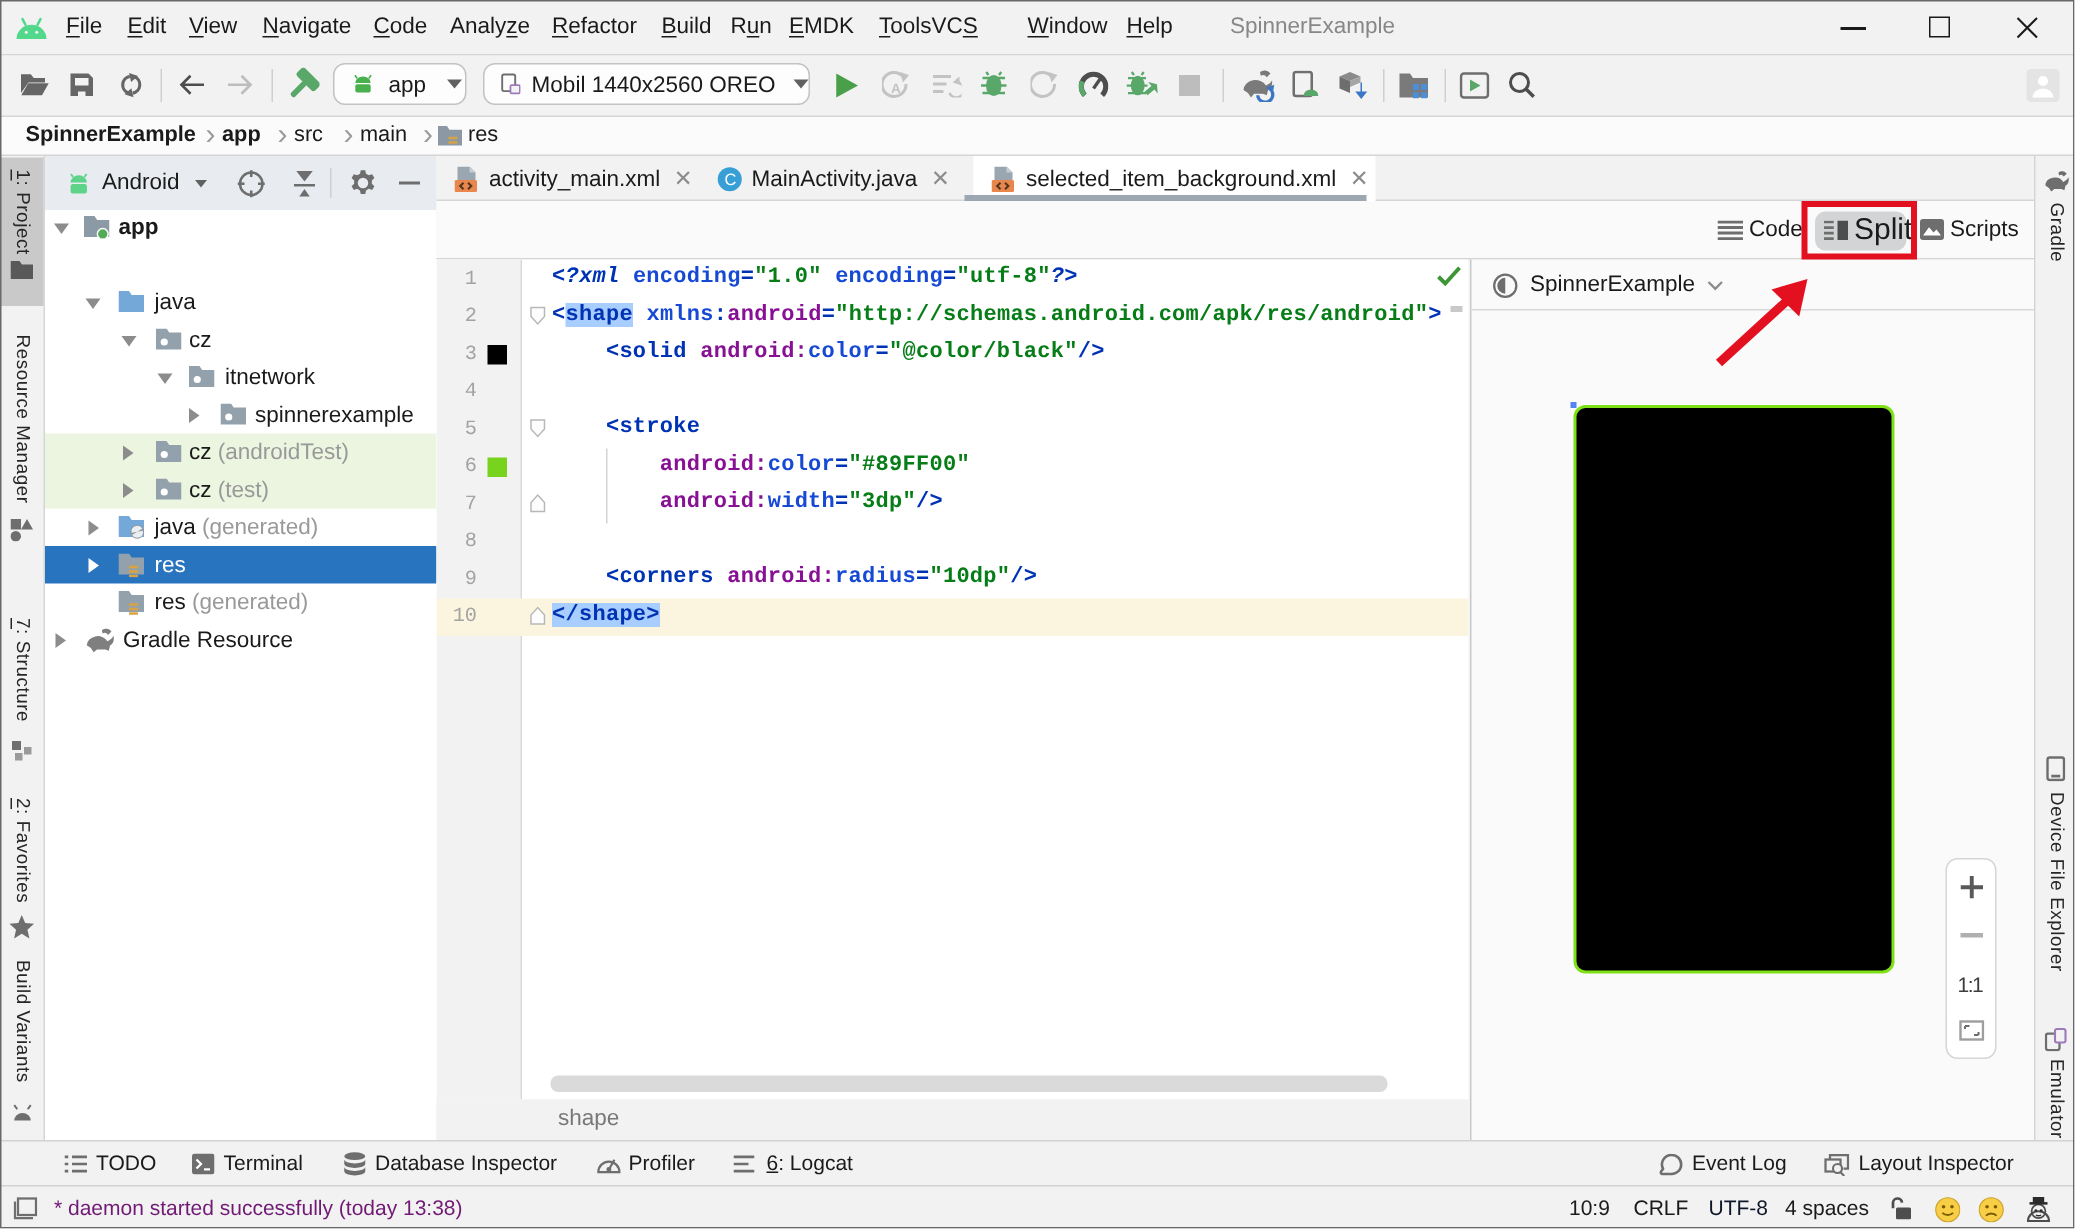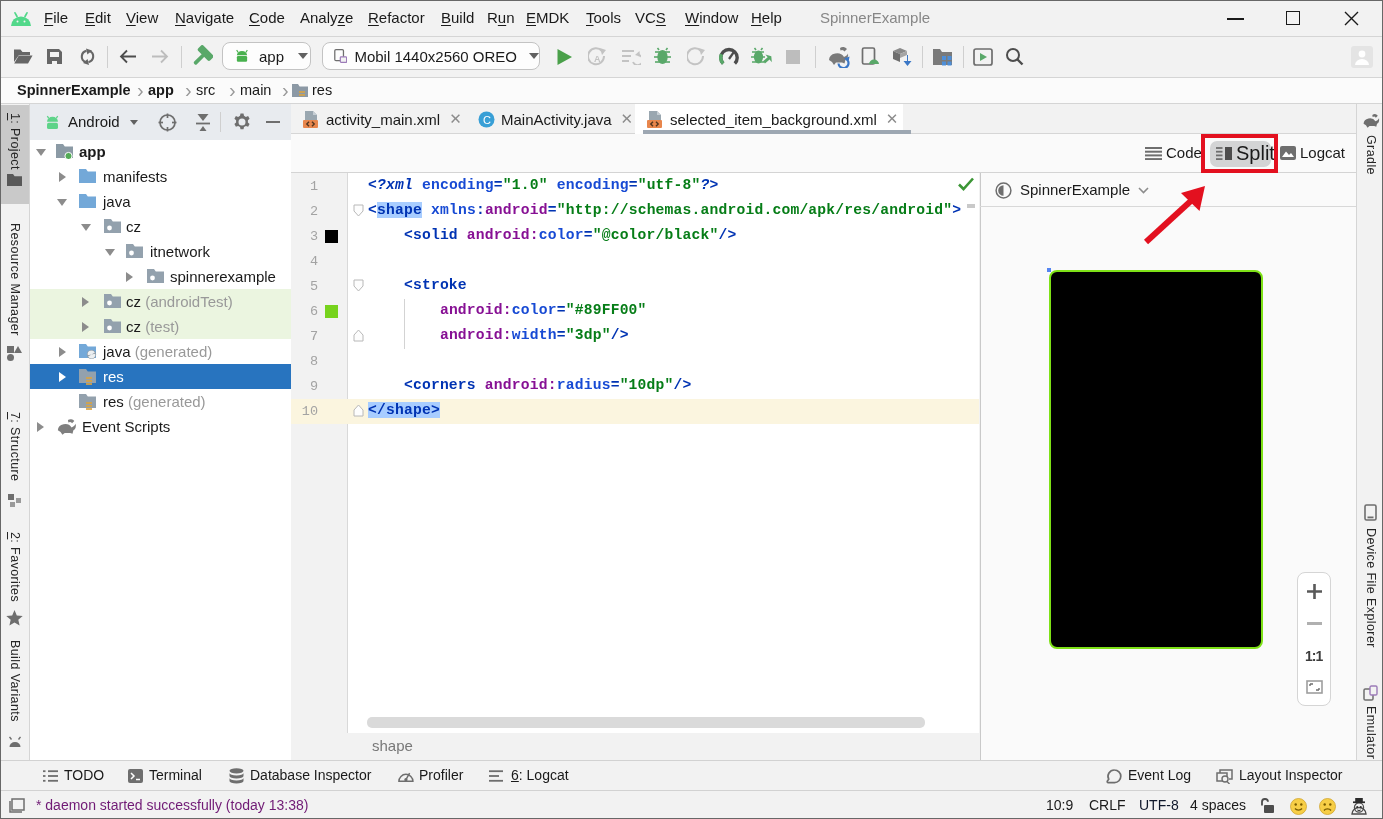--- a/index.html
+++ b/index.html
@@ -73,21 +73,21 @@
   <span class="menu" style="left:85px"><u>E</u>dit</span>
   <span class="menu" style="left:126px"><u>V</u>iew</span>
   <span class="menu" style="left:175px"><u>N</u>avigate</span>
   <span class="menu" style="left:249px"><u>C</u>ode</span>
   <span class="menu" style="left:300px">Analy<u>z</u>e</span>
   <span class="menu" style="left:368px"><u>R</u>efactor</span>
   <span class="menu" style="left:441px"><u>B</u>uild</span>
   <span class="menu" style="left:487px">R<u>u</u>n</span>
   <span class="menu" style="left:526px"><u>E</u>MDK</span>
   <span class="menu" style="left:586px"><u>T</u>ools</span>
-  <span class="menu" style="left:635px">VC<u>S</u></span>
+  <span class="menu" style="left:621px">VC<u>S</u></span>
   <span class="menu" style="left:685px"><u>W</u>indow</span>
   <span class="menu" style="left:751px"><u>H</u>elp</span>
   <span id="wintitle">SpinnerExample</span>
   <div class="ab" style="left:1227px;top:18px;width:17px;height:1.6px;background:#1a1a1a"></div>
   <div class="ab" style="left:1286px;top:11px;width:14px;height:14px;border:1.4px solid #1a1a1a"></div>
   <svg class="ab" style="left:1344px;top:11px" width="15" height="15" viewBox="0 0 15 15">
       <path d="M1 1 L14 14 M14 1 L1 14" stroke="#1a1a1a" stroke-width="1.4"></path>
     </svg>
 </div>
 
@@ -342,27 +342,20 @@
   </div>
 
   <div class="trow" style="top:35px">
       <div class="arr-d" style="left:6px"></div>
     <svg class="ab" style="left:26px;top:5px" width="17" height="15" viewBox="0 0 17 15">
         <path d="M0 14 V0 h7 l1.8 2.6 H17 V14z" fill="#8b9aa5"></path>
         <circle cx="12.5" cy="12" r="3.6" fill="#53ab57" stroke="#fff" stroke-width="1"></circle>
       </svg>
     <span class="lbl" style="left:49px;font-weight:bold">app</span>
     </div>
-  <div class="trow" style="top:60px">
-      <div class="arr-r" style="left:29px"></div>
-    <svg class="ab" style="left:49px;top:5px" width="17" height="15" viewBox="0 0 17 15">
-        <path d="M0 14 V0 h7 l1.8 2.6 H17 V14z" fill="#73a8d8"></path>
-      </svg>
-    <span class="lbl" style="left:73px">manifests</span>
-    </div>
   <div class="trow" style="top:85px">
       <div class="arr-d" style="left:27px"></div>
     <svg class="ab" style="left:49px;top:5px" width="17" height="15" viewBox="0 0 17 15">
         <path d="M0 14 V0 h7 l1.8 2.6 H17 V14z" fill="#73a8d8"></path>
       </svg>
     <span class="lbl" style="left:73px">java</span>
     </div>
   <div class="trow" style="top:110px">
       <div class="arr-d" style="left:51px"></div>
     <svg class="ab" style="left:74px;top:5px" width="17" height="15" viewBox="0 0 17 15">
@@ -436,21 +429,21 @@
         </g>
       </svg>
     <span class="lbl" style="left:73px">res <span class="gray">(generated)</span></span>
     </div>
   <div class="trow" style="top:310px">
       <div class="arr-r" style="left:7px"></div>
     <svg class="ab" style="left:26px;top:4px" width="22" height="17" viewBox="0 0 24 18">
         <path d="M2 13 a8 7 0 0 1 15-3 c2-1 3.5-2 4.5-4 .5 3 0 6-2.5 7 l-1 4 -2.5-1 h-6 L7 18 5 15z" fill="#7f7f7f"></path>
         <path d="M13 2 a5 5 0 0 1 7 1 l-2.5 2.5 a3 3 0 0 0 -4-1z" fill="#7f7f7f"></path>
       </svg>
-    <span class="lbl" style="left:52px">Event Scripts</span>
+    <span class="lbl" style="left:52px">Gradle Resource</span>
     </div>
 </div>
 
 <div class="ab" id="tabbar">
   <div class="etab" style="left:12px">
     <svg width="17" height="17" viewBox="0 0 17 17">
         <path d="M2 0 h8 l4 4 v5 H2z" fill="#9aa7b0"></path>
         <path d="M10 0 l4 4 h-4z" fill="#c6ced4"></path>
         <rect x="0" y="9" width="15" height="8" rx="1" fill="#e8864c"></rect>
         <path d="M6 10.8 L3.8 13 L6 15.2 M9 10.8 L11.2 13 L9 15.2" fill="none" stroke="#53361f" stroke-width="1.4"></path>
@@ -459,21 +452,21 @@
       <span class="tclose">✕</span>
   </div>
   <div class="etab" style="left:187px">
     <svg width="17" height="17" viewBox="0 0 17 17">
         <circle cx="8.5" cy="8.5" r="8" fill="#389fd6"></circle>
         <text x="5" y="12.5" font-size="11" fill="#fff" font-family="Liberation Sans">C</text>
       </svg>
     <span style="margin-left:6px">MainActivity.java</span>
       <span class="tclose">✕</span>
   </div>
-  <div class="etab" style="left:344px;width:268px;background:#fff">
+  <div class="etab" style="left:358px;width:268px;background:#fff">
     <svg style="margin-left:12px" width="17" height="17" viewBox="0 0 17 17">
         <path d="M2 0 h8 l4 4 v5 H2z" fill="#9aa7b0"></path>
         <path d="M10 0 l4 4 h-4z" fill="#c6ced4"></path>
         <rect x="0" y="9" width="15" height="8" rx="1" fill="#e8864c"></rect>
         <path d="M6 10.8 L3.8 13 L6 15.2 M9 10.8 L11.2 13 L9 15.2" fill="none" stroke="#53361f" stroke-width="1.4"></path>
       </svg>
     <span style="margin-left:6px">selected_item_background.xml</span>
       <span class="tclose">✕</span>
   </div>
   <div class="ab" style="left:352px;top:26px;width:268px;height:4px;background:#9da7b2"></div>
@@ -497,21 +490,21 @@
         <line x1="0" y1="8.4" x2="6.5" y2="8.4"></line>
         <line x1="0" y1="12.1" x2="6.5" y2="12.1"></line>
       </g>
       <rect x="9" y="0" width="7" height="13" fill="#4d4d4d"></rect>
     </svg>
   <span class="ab" style="left:945px;top:0;line-height:38px;font-size:20px">Split</span>
   <svg class="ab" style="left:989px;top:12px" width="16" height="14" viewBox="0 0 16 14">
       <rect x="0" y="0" width="16" height="14" rx="2" fill="#6e6e6e"></rect>
       <path d="M2 11 L6 5.5 L9 9 L11 7 L14 11z" fill="#fff"></path>
     </svg>
-  <span class="ab" style="left:1009px;top:0;line-height:38px;font-size:15px">Logcat</span>
+  <span class="ab" style="left:1009px;top:0;line-height:38px;font-size:15px">Scripts</span>
 </div>
 
 <div class="ab" id="editor">
   <div id="gutterbg"></div>
 
   <div class="ab" style="left:0;top:226px;width:688px;height:25px;background:#fbf5df"></div>
   <div class="lnum" style="left:0;top:1px">1</div>
   <div class="lnum" style="left:0;top:26px">2</div>
   <div class="lnum" style="left:0;top:51px">3</div>
   <div class="lnum" style="left:0;top:76px">4</div>
@@ -576,21 +569,21 @@
   </div>
 
   <div class="ab" style="left:69px;top:97px;width:214px;height:379px;background:#000;border:2px solid #7ee117;border-radius:8px"></div>
   <div class="ab" style="left:67px;top:95px;width:4px;height:4px;background:#5585f2"></div>
 
   <div class="ab" style="left:317px;top:399px;width:34px;height:134px;background:#fff;border:1px solid #d5d5d5;border-radius:8px">
     <svg class="ab" style="left:9px;top:11px" width="15" height="15" viewBox="0 0 15 15">
         <path d="M7.5 0 v15 M0 7.5 h15" stroke="#595959" stroke-width="2.6"></path>
       </svg>
     <div class="ab" style="left:9px;top:49px;width:15px;height:2.6px;background:#b0b0b0"></div>
-    <span class="ab" style="left:7px;top:75px;font-size:14px;font-weight:bold;color:#3c3c3c;letter-spacing:-1px">1:1</span>
+    <span class="ab" style="left:7px;top:75px;font-size:14px;font-weight:normal;color:#3c3c3c;letter-spacing:-1px">1:1</span>
     <svg class="ab" style="left:8px;top:107px" width="17" height="14" viewBox="0 0 17 14">
         <rect x="1" y="1" width="15" height="12" fill="none" stroke="#9e9e9e" stroke-width="1.6"></rect>
         <path d="M4 4 h3 M4 4 v2 M13 10 h-3 M13 10 v-2" stroke="#6e6e6e" stroke-width="1.4" fill="none"></path>
       </svg>
   </div>
 </div>
 
 <div class="ab" id="rightstripe">
   <svg class="ab" style="left:5px;top:9px" width="19" height="15" viewBox="0 0 24 18">
       <path d="M2 13 a8 7 0 0 1 15-3 c2-1 3.5-2 4.5-4 .5 3 0 6-2.5 7 l-1 4 -2.5-1 h-6 L7 18 5 15z" fill="#6e6e6e"></path>

